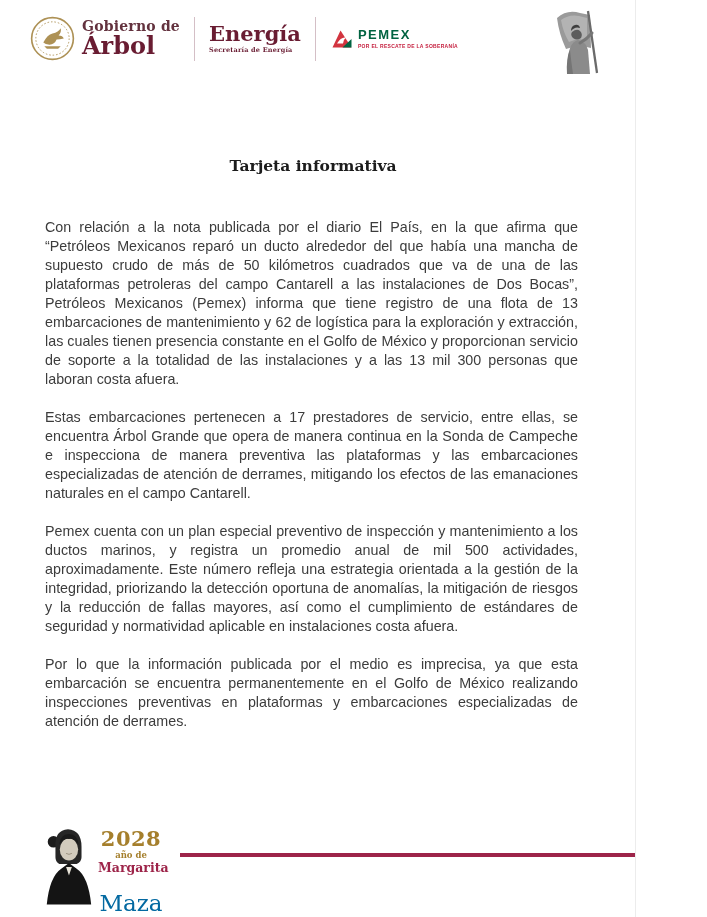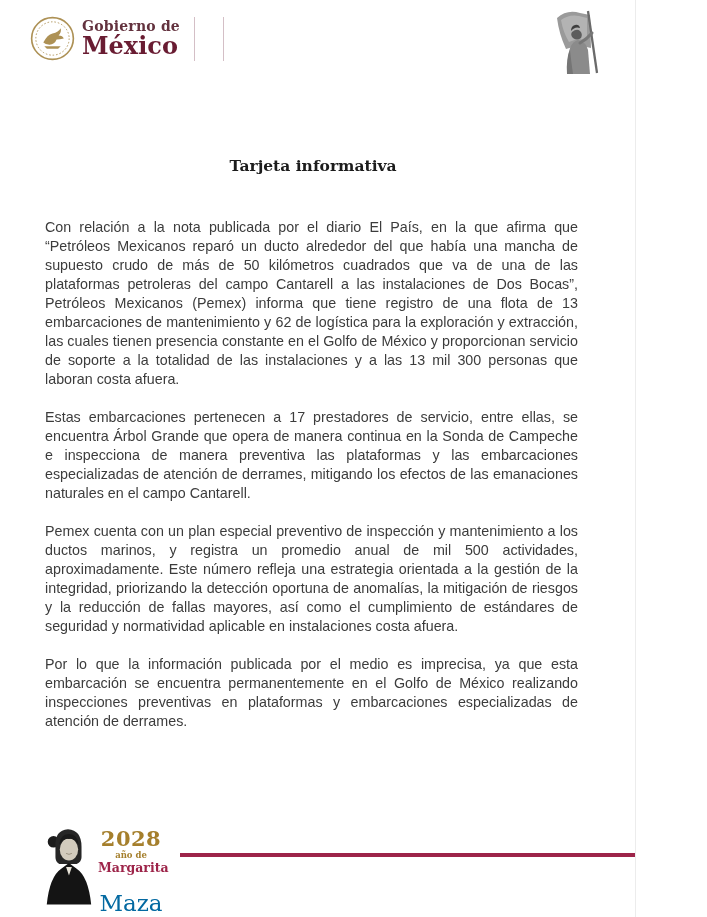--- a/index.html
+++ b/index.html
@@ -80,29 +80,44 @@
   <div class="brand-row">
     <div class="gob-logo">
       <svg class="seal" viewBox="0 0 44 44">
         <circle cx="22" cy="22" r="20.4" fill="none" stroke="#AD9155" stroke-width="1.6"></circle>
         <circle cx="22" cy="22" r="16.3" fill="none" stroke="#AD9155" stroke-width="0.9" stroke-dasharray="1.5 1.9"></circle>
         <path d="M13,26 q4,-8 9,-9 q6,-1 8,-5 q1,4 -2,7 q4,0 5,3 q-4,1 -7,1 q-2,5 -7,5 q-4,0 -6,-2 z" fill="#AD9155"></path>
         <path d="M14,29.5 h16 l-2.5,2.5 h-11 z" fill="#AD9155"></path>
       </svg>
       <div class="gob-text">
         <span class="l1">Gobierno de</span>
-        <span class="l2">México</span>
+        <span class="l2">Árbol</span>
       </div>
     </div>
 
     <div class="brand-divider"></div>
 
+    <div class="energia-logo">
+      <span class="ttl">Energía</span>
+      <span class="sub">Secretaría de Energía</span>
+    </div>
 
     <div class="brand-divider"></div>
 
+    <div class="pemex-logo">
+      <svg class="pemex-emblem" viewBox="0 0 24 22">
+        <path d="M2.5,19.5 L10.5,2.5 L21.5,19.5 Z" fill="#D2343F"></path>
+        <path d="M12.5,19.5 L21.5,11 L21.5,19.5 Z" fill="#006341"></path>
+        <path d="M7,15.5 Q11,8.5 16,9.5 Q13,12 13,15.5 Z" fill="#ffffff"></path>
+      </svg>
+      <div class="pemex-txt">
+        <span class="word">PEMEX</span>
+        <span class="tag">POR EL RESCATE DE LA SOBERANÍA</span>
+      </div>
+    </div>
   </div>
 
   <svg class="flag-figure" viewBox="0 0 62 74">
     <path d="M10,12 Q20,3 33,7 L43,9 L44,42 Q31,38 19,43 Q12,28 10,12 Z" fill="#9a9a9a"></path>
     <path d="M14,14 Q22,8 32,10 L40,12 L40,34 Q30,32 22,36 Q16,26 14,14 Z" fill="#b3b3b3"></path>
     <line x1="41" y1="5" x2="50" y2="67" stroke="#6a6a6a" stroke-width="2.3"></line>
     <path d="M25,26 q5,-4 8,-1 q3,3 1,7 q-4,3 -8,0 q-3,-3 -1,-6 z" fill="#5c5c5c"></path>
     <path d="M24,25 q4,-5 9,-3 q-1,-4 -5,-3 q-4,1 -4,6 z" fill="#3f3f3f"></path>
     <path d="M31,34 q8,2 10,10 l2,24 l-22,0 q-1,-18 2,-26 q3,-7 8,-8 z" fill="#8b8b8b"></path>
     <path d="M33,37 Q40,33 45,27" stroke="#777777" stroke-width="3" fill="none" stroke-linecap="round"></path>

